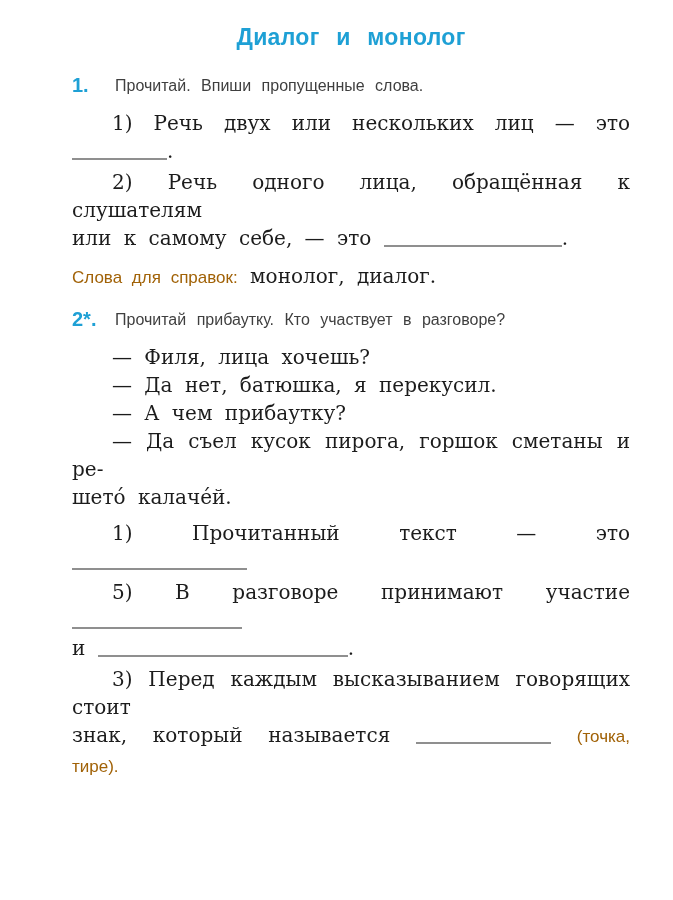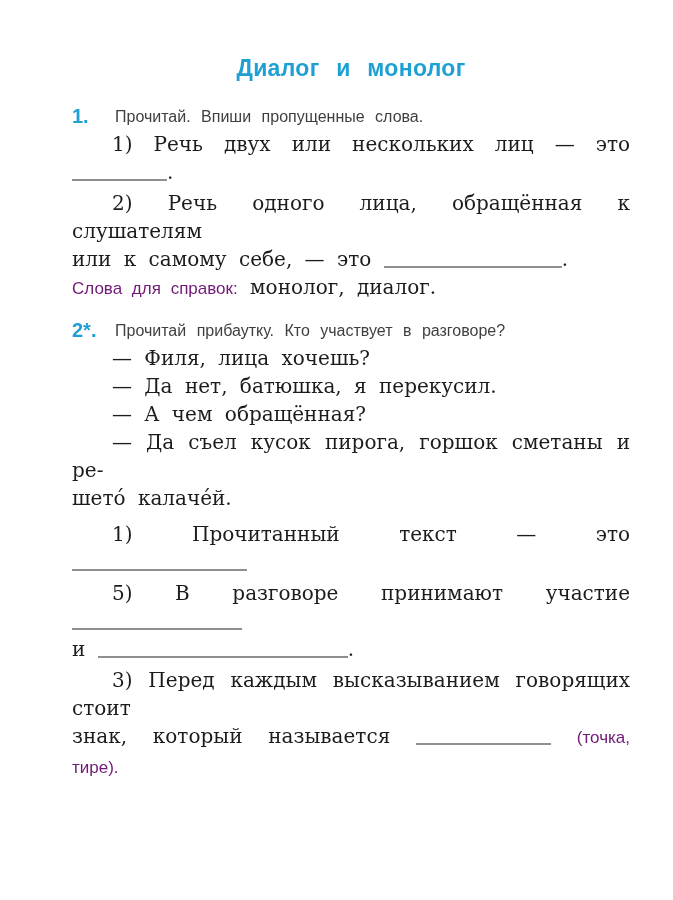--- a/index.html
+++ b/index.html
@@ -1,43 +1,43 @@
 <!DOCTYPE html>
 <html style="--accent: #1ea0d5; --blank: #8f8f8f;"><head>
 <meta charset="utf-8">
 <style>
   :root{ --accent:#1ea0d5; --blank:#8f8f8f; }
   html,body{margin:0;padding:0;background:#ffffff;}
   .page{
     position:relative; width:673px; height:900px; box-sizing:border-box;
-    background:#ffffff; padding:55px 43px 0 72px; overflow:hidden;
+    background:#ffffff; padding:24px 43px 0 72px; overflow:hidden;
     font-family:"Liberation Sans", sans-serif;
   }
   .title{
     margin:0; text-align:center; font-size:23px; font-weight:bold;
     color:var(--accent); word-spacing:10px; letter-spacing:.3px; line-height:26px;
   }
   .row{display:grid; grid-template-columns:43px 1fr;}
   .num{font-size:20px; font-weight:bold; color:var(--accent); line-height:27px;}
   .instr{font-size:16px; line-height:27px; color:#3f3f3f; word-spacing:6px;}
   .serif{
     font-family:"DejaVu Serif","Liberation Serif",serif;
     font-size:20px; line-height:28px; color:#1c1c1c; word-spacing:6px;
   }
   .line{min-height:28px;}
   .just{text-align:justify; text-align-last:justify;}
   .indent{text-indent:40px;}
-  .sans{font-family:"Liberation Sans",sans-serif; font-size:17px; color:#701a75; word-spacing:5px;}
+  .sans{font-family:"Liberation Sans",sans-serif; font-size:17px; color:#a16207; word-spacing:5px;}
   .blank{
     display:inline-block; height:3px; vertical-align:-2px;
     border-bottom:2px solid var(--blank);
   }
   .b95{width:95px}.b178{width:178px}.b175{width:175px}.b170{width:170px}.b250{width:250px}.b135{width:135px}
   .bullet{width:8px;height:8px;border-radius:50%;background:var(--accent);display:block;margin:9px 0 0 23px;}
-  .mt3{margin-top:3px}.mt6{margin-top:6px}.mt8{margin-top:8px}.mt10{}
+  .mt3{margin-top:3px}.mt6{margin-top:6px}.mt8{margin-top:8px}.mt10{margin-top:10px}
   .mt14{margin-top:14px}.mt22{margin-top:22px}
 </style>
 </head>
 <body>
 
 <div class="page">
 
   <h1 class="title">Диалог и монолог</h1>
 
   <section>
@@ -57,21 +57,21 @@
 
   <section>
     <div class="row mt14">
       <div class="num">2*.</div>
       <div class="instr">Прочитай прибаутку. Кто участвует в разговоре?</div>
     </div>
 
     <div class="mt10">
       <div class="serif line indent">— Филя, лица хочешь?</div>
       <div class="serif line indent">— Да нет, батюшка, я перекусил.</div>
-      <div class="serif line indent">— А чем обращённая?</div>
+      <div class="serif line indent">— А чем прибаутку?</div>
       <div class="serif line just indent">— Да съел кусок пирога, горшок сметаны и ре-</div>
       <div class="serif line">шето́ калаче́й.</div>
     </div>
 
 
     <div class="serif line just indent mt8"><span style="word-spacing:14px">1) Прочитанный текст — это</span> <span class="blank b175"></span></div>
 
 
     <div class="serif line just indent mt3"><span>5) В разговоре принимают участие</span> <span class="blank b170"></span></div>
 

